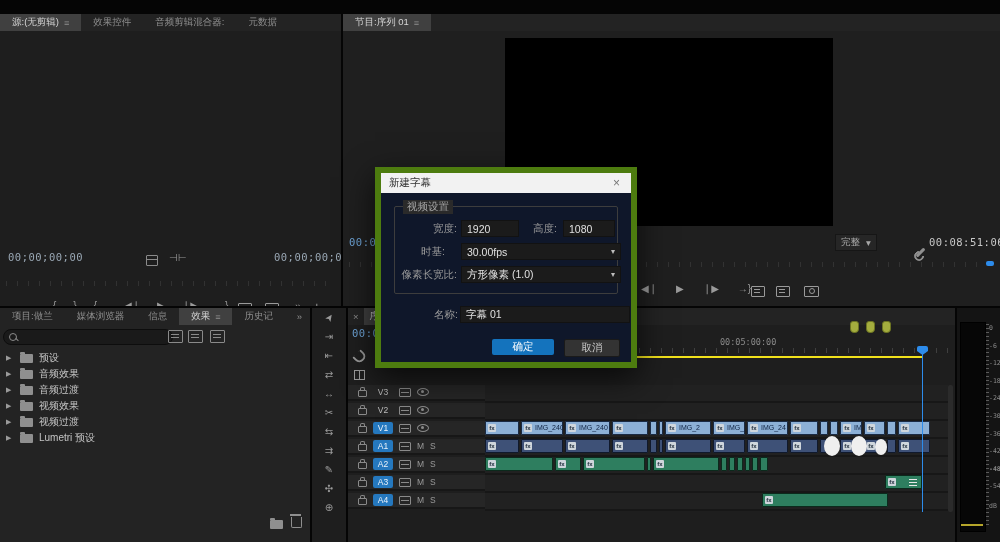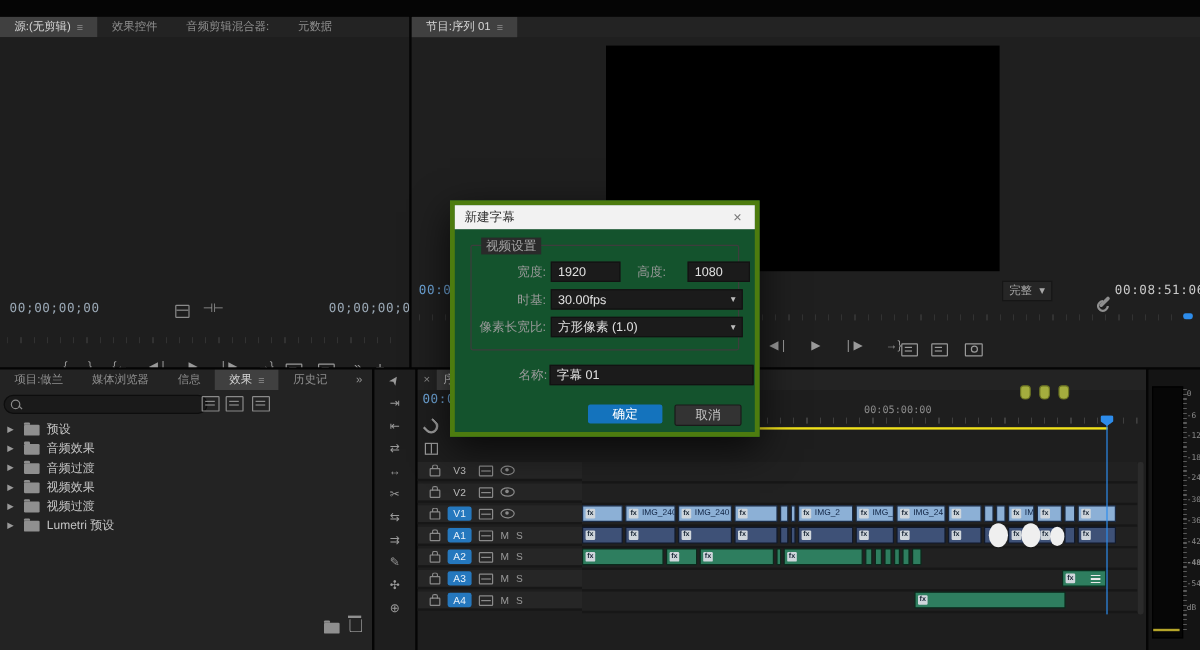--- a/index.html
+++ b/index.html
@@ -44,21 +44,21 @@
   .icon-wrench{width:11px;height:3px;background:#8f8f8f;border-radius:2px;transform:rotate(-45deg);position:relative;}
   .icon-wrench::before{content:'';position:absolute;left:-3px;top:-2px;width:6px;height:6px;border:2px solid #8f8f8f;
              border-radius:50%;border-right-color:transparent;}
   .icon-cam{width:13px;height:9px;border:1px solid #9a9a9a;border-radius:1px;position:relative;}
   .icon-cam::before{content:'';position:absolute;left:4px;top:1px;width:4px;height:4px;border:1px solid #9a9a9a;border-radius:50%;}
   .icon-clipbox{width:12px;height:9px;border:1px solid #9a9a9a;border-radius:1px;
      background:linear-gradient(#9a9a9a 0 0) 2px 2px/6px 1px no-repeat,linear-gradient(#9a9a9a 0 0) 2px 5px/6px 1px no-repeat;}
   .icon-minigrid{width:10px;height:9px;border:1px solid #8a8a8a;border-radius:1px;
      background:linear-gradient(#8a8a8a 0 0) 0 3px/10px 1px no-repeat;}
   
-  #dialog{left:375px;top:167px;width:250px;height:189px;background:#14532d;border:4px solid #4d7c0f;
+  #dialog{left:375px;top:167px;width:250px;height:189px;background:#0f172a;border:6px solid #4d7c0f;
           box-shadow:0 10px 30px rgba(0,0,0,.7);z-index:50;font-size:10.5px;}
   #dlg-title{position:absolute;left:0;top:0;right:0;height:20px;background:#f2f2f2;color:#333;
              display:flex;align-items:center;padding:0 8px;font-size:10.5px;}
   #dlg-close{margin-left:auto;color:#777;font-size:12px;padding:0 3px;}
   .fieldset{position:absolute;left:13px;top:33px;width:222px;height:86px;border:1px solid #3d3d3d;border-radius:2px;}
   .legend{position:absolute;left:8px;top:-7px;background:#2a2a2a;padding:0 4px;color:#a5a5a5;}
   .dlg-label{color:#9a9a9a;text-align:right;position:absolute;}
   .dlg-input{position:absolute;background:#1b1b1b;border:1px solid #121212;color:#e0e0e0;
              font-size:10.5px;padding:1px 5px;height:13px;display:flex;align-items:center;}
   .dlg-select{justify-content:flex-start;}
@@ -516,24 +516,24 @@
       <span>新建字幕</span>
       <span id="dlg-close">×</span>
     </div>
     <div class="fieldset">
       <span class="legend">视频设置</span>
       <span class="dlg-label" style="right:160px;top:15px;">宽度:</span>
       <div class="dlg-input" style="left:66px;top:13px;width:46px;">
         <span>1920</span>
         </div>
       <span class="dlg-label" style="right:60px;top:15px;">高度:</span>
-      <div class="dlg-input" style="left:180px;top:13px;width:40px;">
+      <div class="dlg-input" style="left:168px;top:13px;width:40px;">
         <span>1080</span>
         </div>
-      <span class="dlg-label" style="right:160px;top:38px;">时基:</span>
+      <span class="dlg-label" style="right:172px;top:38px;">时基:</span>
       <div class="dlg-input dlg-select" style="left:66px;top:36px;width:148px;">
         <span>30.00fps</span>
           <span class="caret">▾</span>
         </div>
       <span class="dlg-label" style="right:160px;top:61px;">像素长宽比:</span>
       <div class="dlg-input dlg-select" style="left:66px;top:59px;width:148px;">
         <span>方形像素 (1.0)</span>
           <span class="caret">▾</span>
         </div>
     </div>

